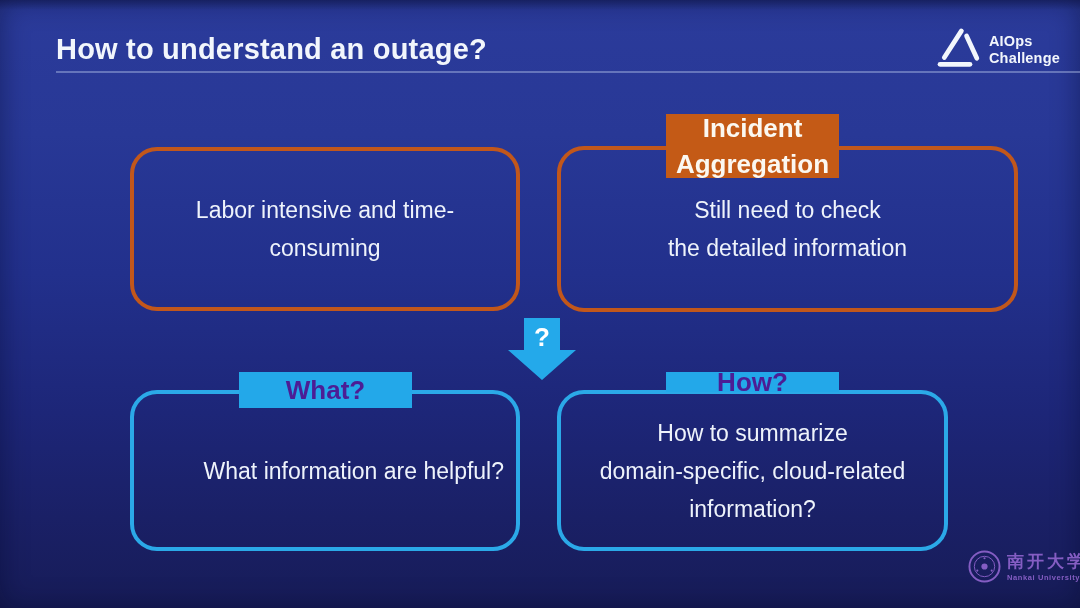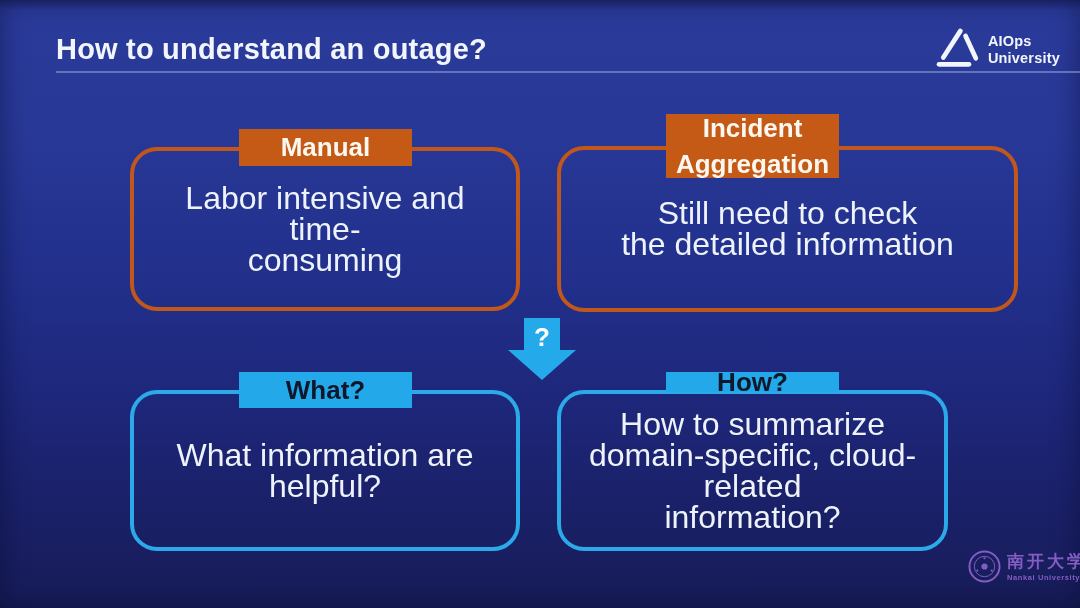--- a/index.html
+++ b/index.html
@@ -28,26 +28,26 @@
   
   .box { position:absolute; border:4px solid; border-radius:27px; background:transparent;
          display:flex; align-items:center; justify-content:center; text-align:center; z-index:1; }
   .box.orange { border-color:#c2571b; }
   .box.blue   { border-color:#2ba9e8; }
   .box-tl { left:130px; top:147px; width:390px; height:164px; }
   .box-tr { left:557px; top:146px; width:461px; height:166px; }
   .box-bl { left:130px; top:390px; width:390px; height:161px;justify-content:flex-end; }
   .box-br { left:557px; top:390px; width:391px; height:161px; }
 
-  .box-body { font-size:32px; line-height:31px; color:#eef3fb; white-space:pre-line; padding:0 12px; }
+  .box-body { font-size:23px; line-height:38px; color:#eef3fb; white-space:pre-line; padding:0 12px; }
 
   .tab { position:absolute; z-index:2; display:flex; align-items:center; justify-content:center;
          text-align:center; font-weight:bold; font-size:26px; color:#fbf8f1; white-space:pre-line; }
   .tab.orange { background:#c45a16; }
-  .tab.blue   { background:#23a8e9; color:#0f172a; }
+  .tab.blue   { background:#23a8e9; color:#4c1d95; }
   .tab-manual   { left:239px; top:129px; width:173px; height:37px; }
   .tab-incident { left:666px; top:114px; width:173px; height:64px; line-height:36px; }
   .tab-what     { left:239px; top:372px; width:173px; height:36px; }
   .tab-how      { left:666px; top:372px; width:173px; height:20px; }
 
   
   .arrow { position:absolute; left:508px; top:318px; width:68px; height:62px; z-index:1; }
   .arrow-label { position:absolute; left:508px; top:322px; width:68px; text-align:center;
                  font-size:26px; font-weight:bold; color:#ffffff; z-index:2; }
 
@@ -69,29 +69,28 @@
   <div class="logo">
     <span>
       <svg width="48" height="44" viewBox="0 0 56 50" fill="none">
         <path d="M32 5 L12 36" stroke="#f2f6fc" stroke-width="5.5" stroke-linecap="round"></path>
         <path d="M38 11 L50 37" stroke="#f2f6fc" stroke-width="5.5" stroke-linecap="round"></path>
         <path d="M7 44 L42 44" stroke="#f2f6fc" stroke-width="5.5" stroke-linecap="round"></path>
       </svg>
     </span>
     <div class="logo-text">
       <span>AIOps</span>
-      <span>University</span>
+      <span>Challenge</span>
     </div>
   </div>
 
   <div class="box orange box-tl">
     <div class="box-body">Labor intensive and time-
 consuming</div>
   </div>
-  <div class="tab orange tab-manual">Manual</div>
 
   <div class="box orange box-tr">
     <div class="box-body">Still need to check
 the detailed information</div>
   </div>
   <div class="tab orange tab-incident">Incident
 Aggregation</div>
 
   <span class="arrow">
     <svg width="68" height="62" viewBox="0 0 68 62">

